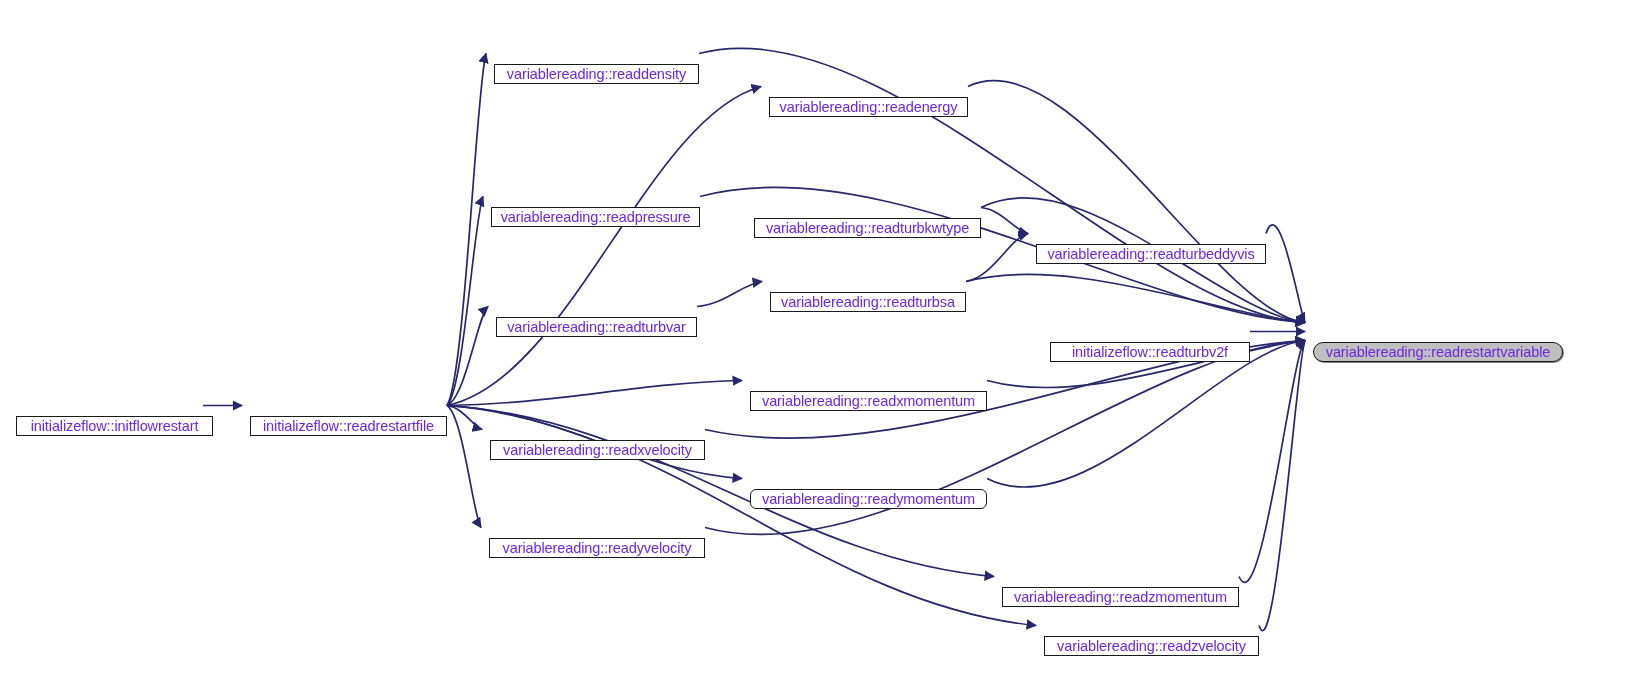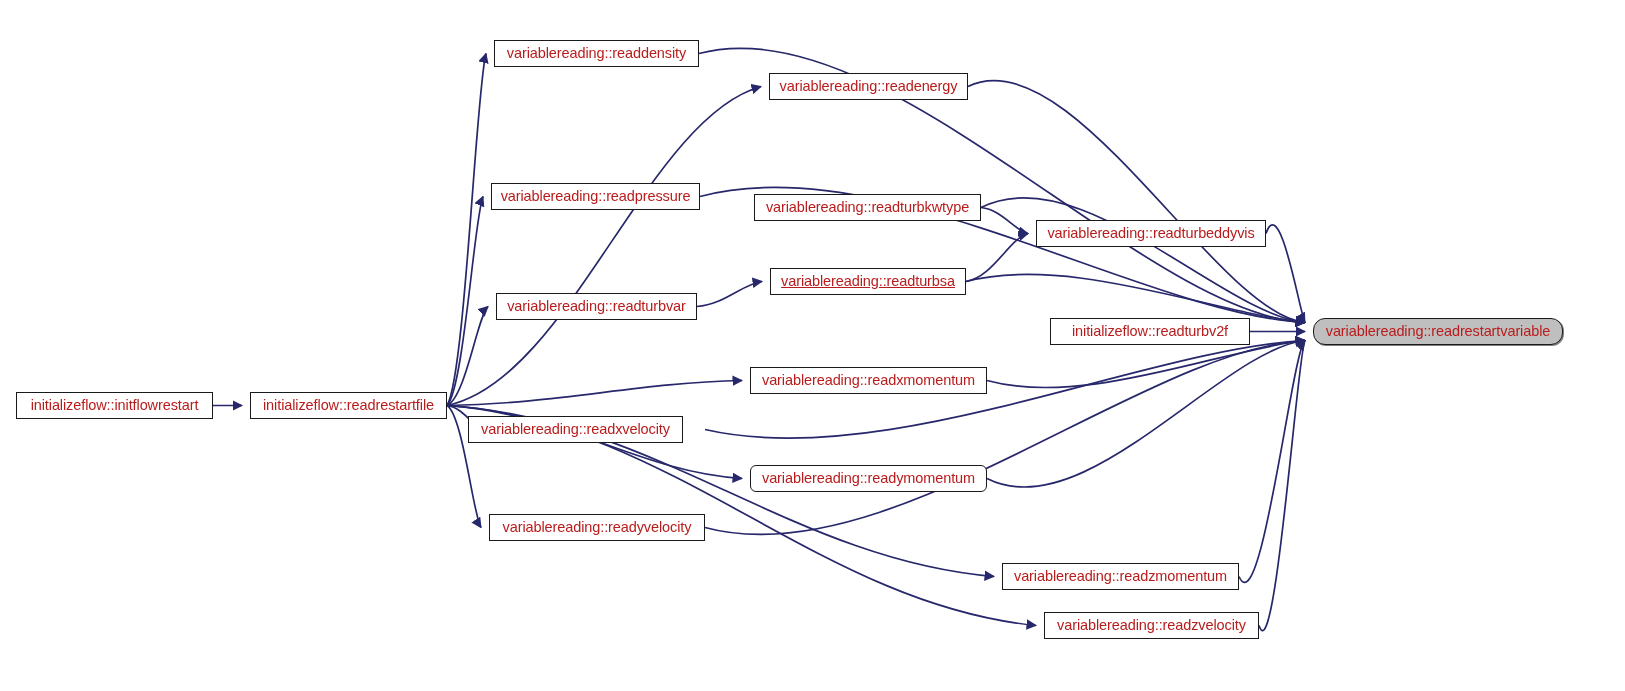--- a/index.html
+++ b/index.html
@@ -24,30 +24,31 @@
     top: 0;
     width: 1625px;
     height: 691px;
     pointer-events: none;
   }
   .graph-node {
     position: absolute;
     box-sizing: border-box;
     border: 1px solid #1a1a1a;
     background: #ffffff;
-    color: #b91c1c;
+    color: #6d28d9;
     font-family: "Liberation Sans", sans-serif;
     font-size: 14.5px;
     line-height: 1;
     display: flex;
     align-items: center;
     justify-content: center;
     white-space: nowrap;
-    height: 27px;
+    height: 20px;
     letter-spacing: -0.1px;
+    margin-top: 24px;
   }
   .graph-node.highlight {
     background: #bfbfbf;
     border: 1px solid #1a1a1a;
     box-shadow: 1px 1px 0 0 #808080;
   }
   .node-label {
     padding: 0 8px;
     pointer-events: none;
   }
@@ -112,33 +113,33 @@
       </div>
       <div class="graph-node" style="left: 754px; top: 194px; width: 227px;">
         <span class="node-label">variablereading::readturbkwtype</span>
       </div>
       <div class="graph-node" style="left: 1036px; top: 220px; width: 230px;">
         <span class="node-label">variablereading::readturbeddyvis</span>
       </div>
       <div class="graph-node" style="left: 496px; top: 293px; width: 201px;">
         <span class="node-label">variablereading::readturbvar</span>
       </div>
-      <div class="graph-node" style="left: 770px; top: 268px; width: 196px; text-decoration: underline;">
+      <div class="graph-node" style="left: 770px; top: 268px; width: 196px;">
         <span class="node-label">variablereading::readturbsa</span>
       </div>
       <div class="graph-node" style="left: 1050px; top: 318px; width: 200px;">
         <span class="node-label">initializeflow::readturbv2f</span>
       </div>
       <div class="graph-node highlight" style="left: 1313px; top: 318px; width: 250px; border-radius: 12px;">
         <span class="node-label">variablereading::readrestartvariable</span>
       </div>
       <div class="graph-node" style="left: 750px; top: 367px; width: 237px;">
         <span class="node-label">variablereading::readxmomentum</span>
       </div>
-      <div class="graph-node" style="left: 468px; top: 416px; width: 215px;">
+      <div class="graph-node" style="left: 490px; top: 416px; width: 215px;">
         <span class="node-label">variablereading::readxvelocity</span>
       </div>
       <div class="graph-node" style="left: 750px; top: 465px; width: 237px; border-radius: 6px;">
         <span class="node-label">variablereading::readymomentum</span>
       </div>
       <div class="graph-node" style="left: 489px; top: 514px; width: 216px;">
         <span class="node-label">variablereading::readyvelocity</span>
       </div>
       <div class="graph-node" style="left: 1002px; top: 563px; width: 237px;">
         <span class="node-label">variablereading::readzmomentum</span>

